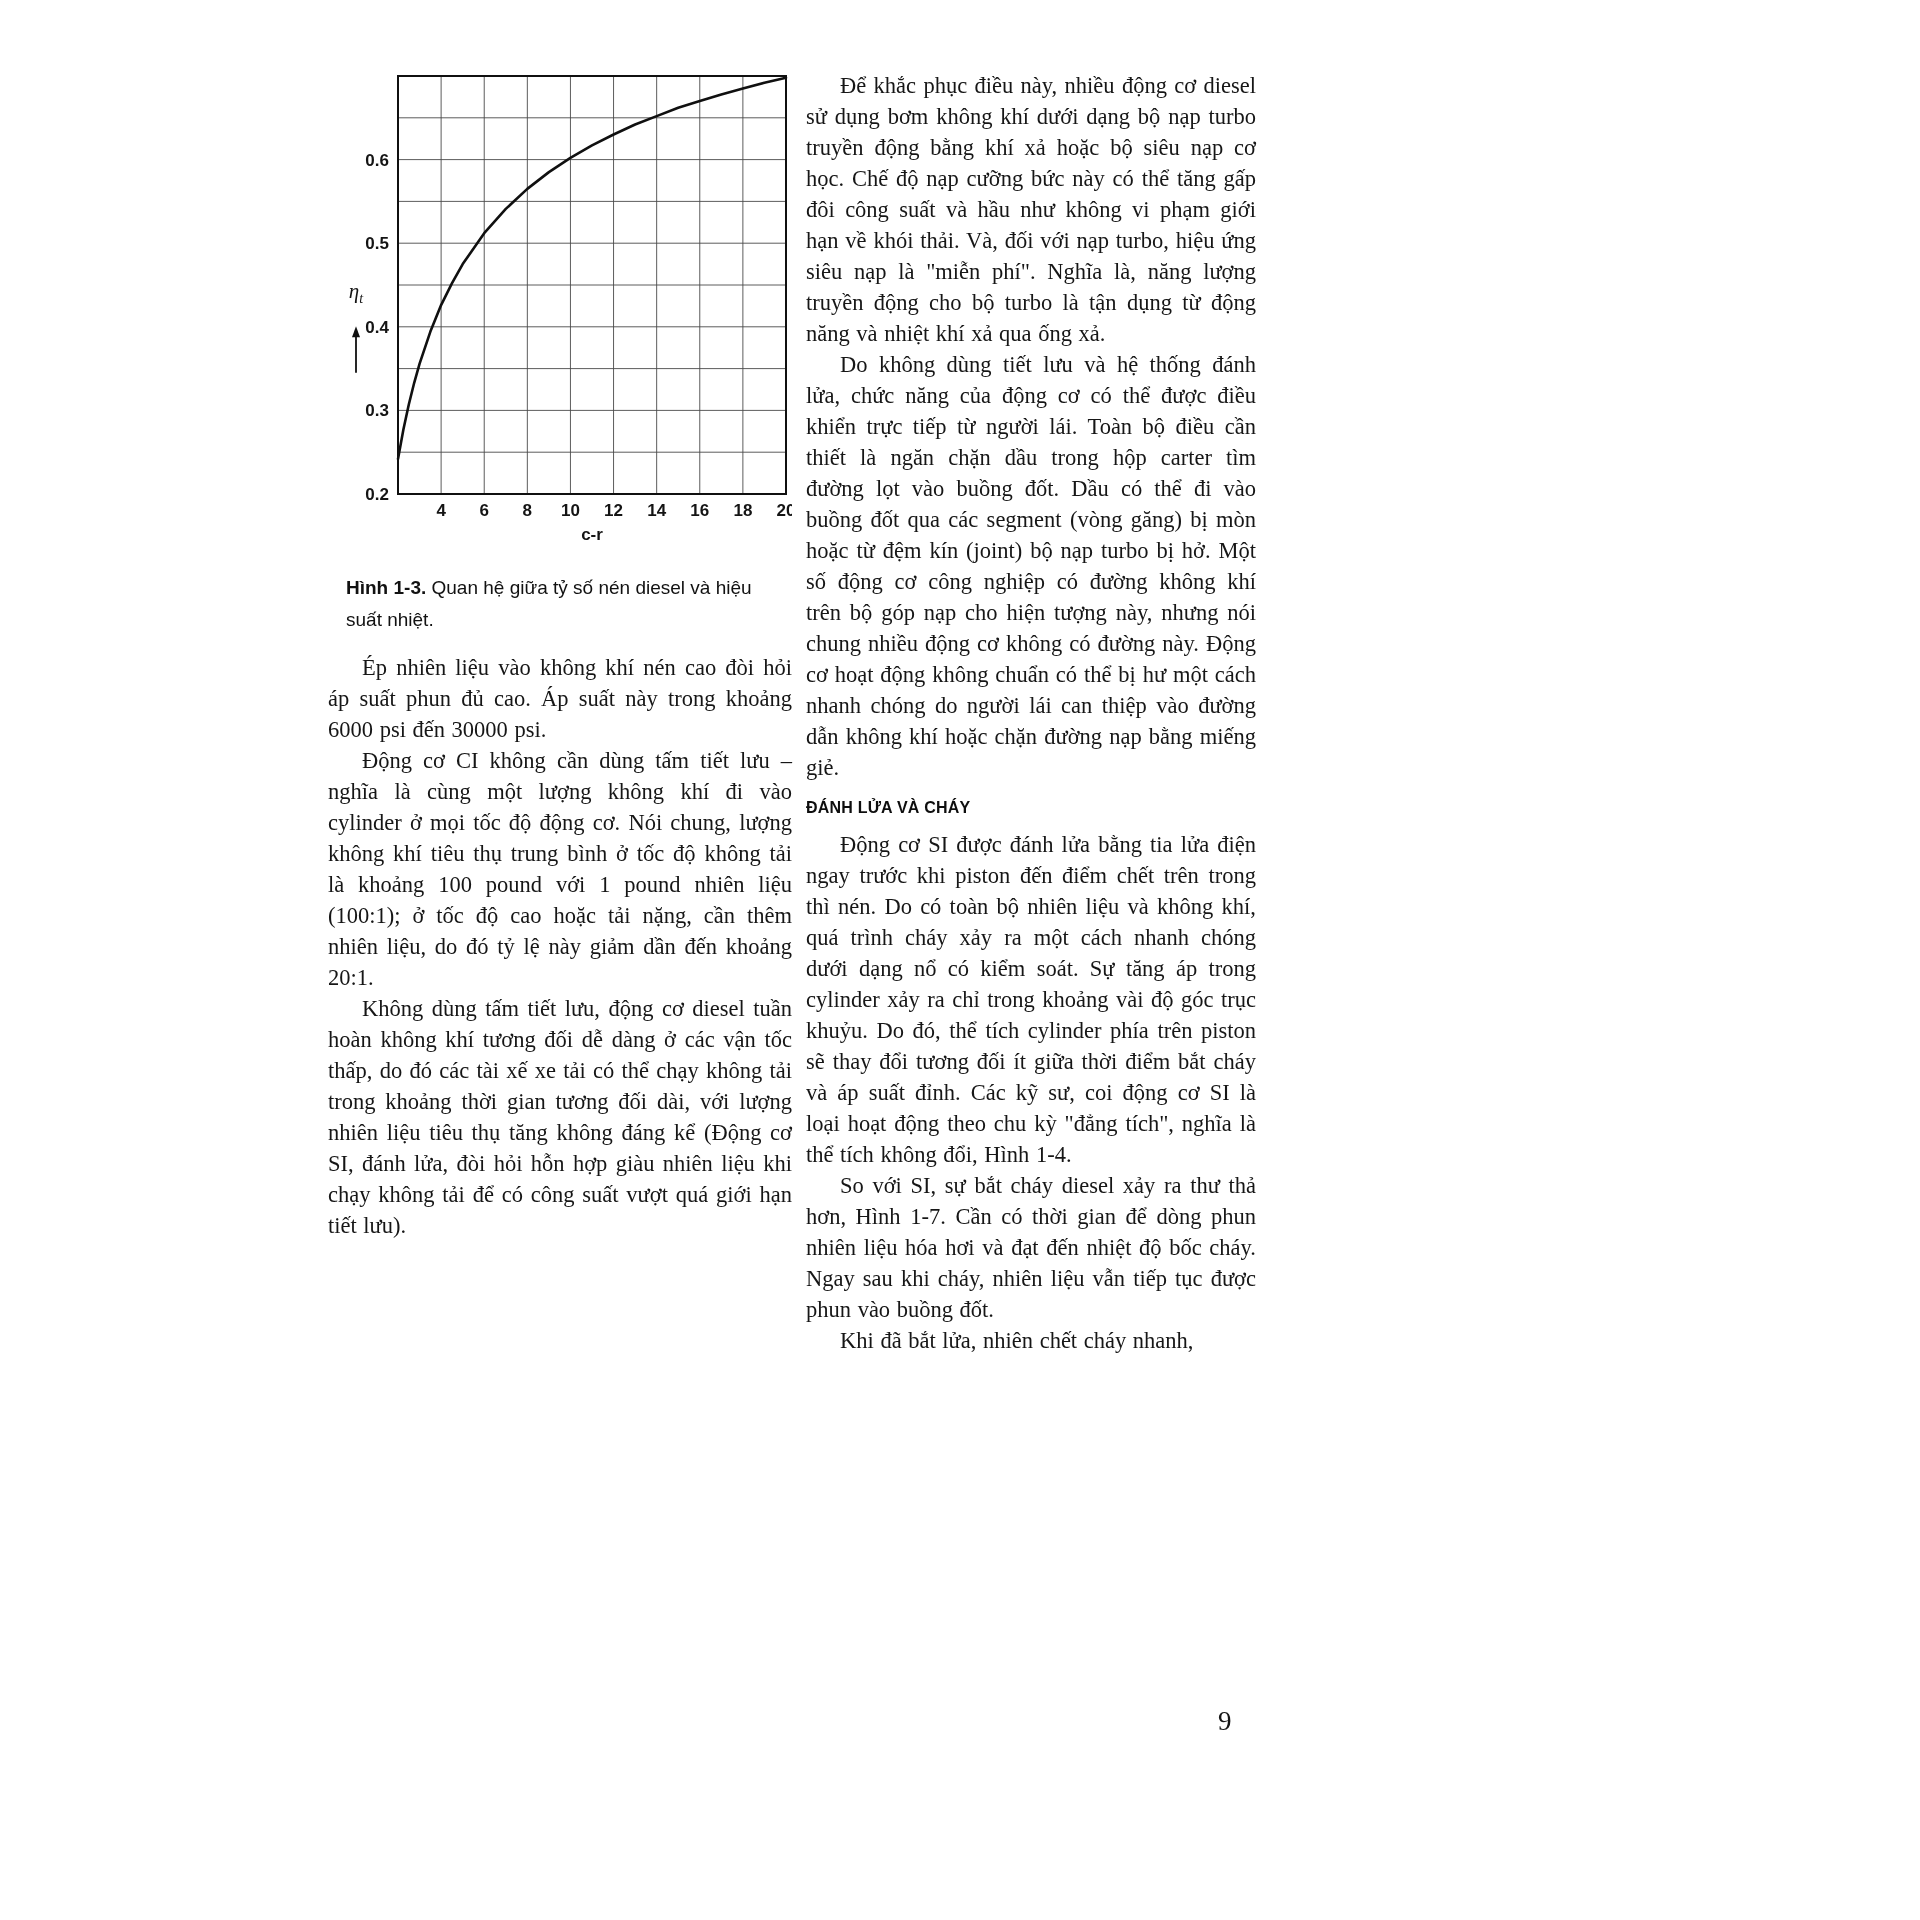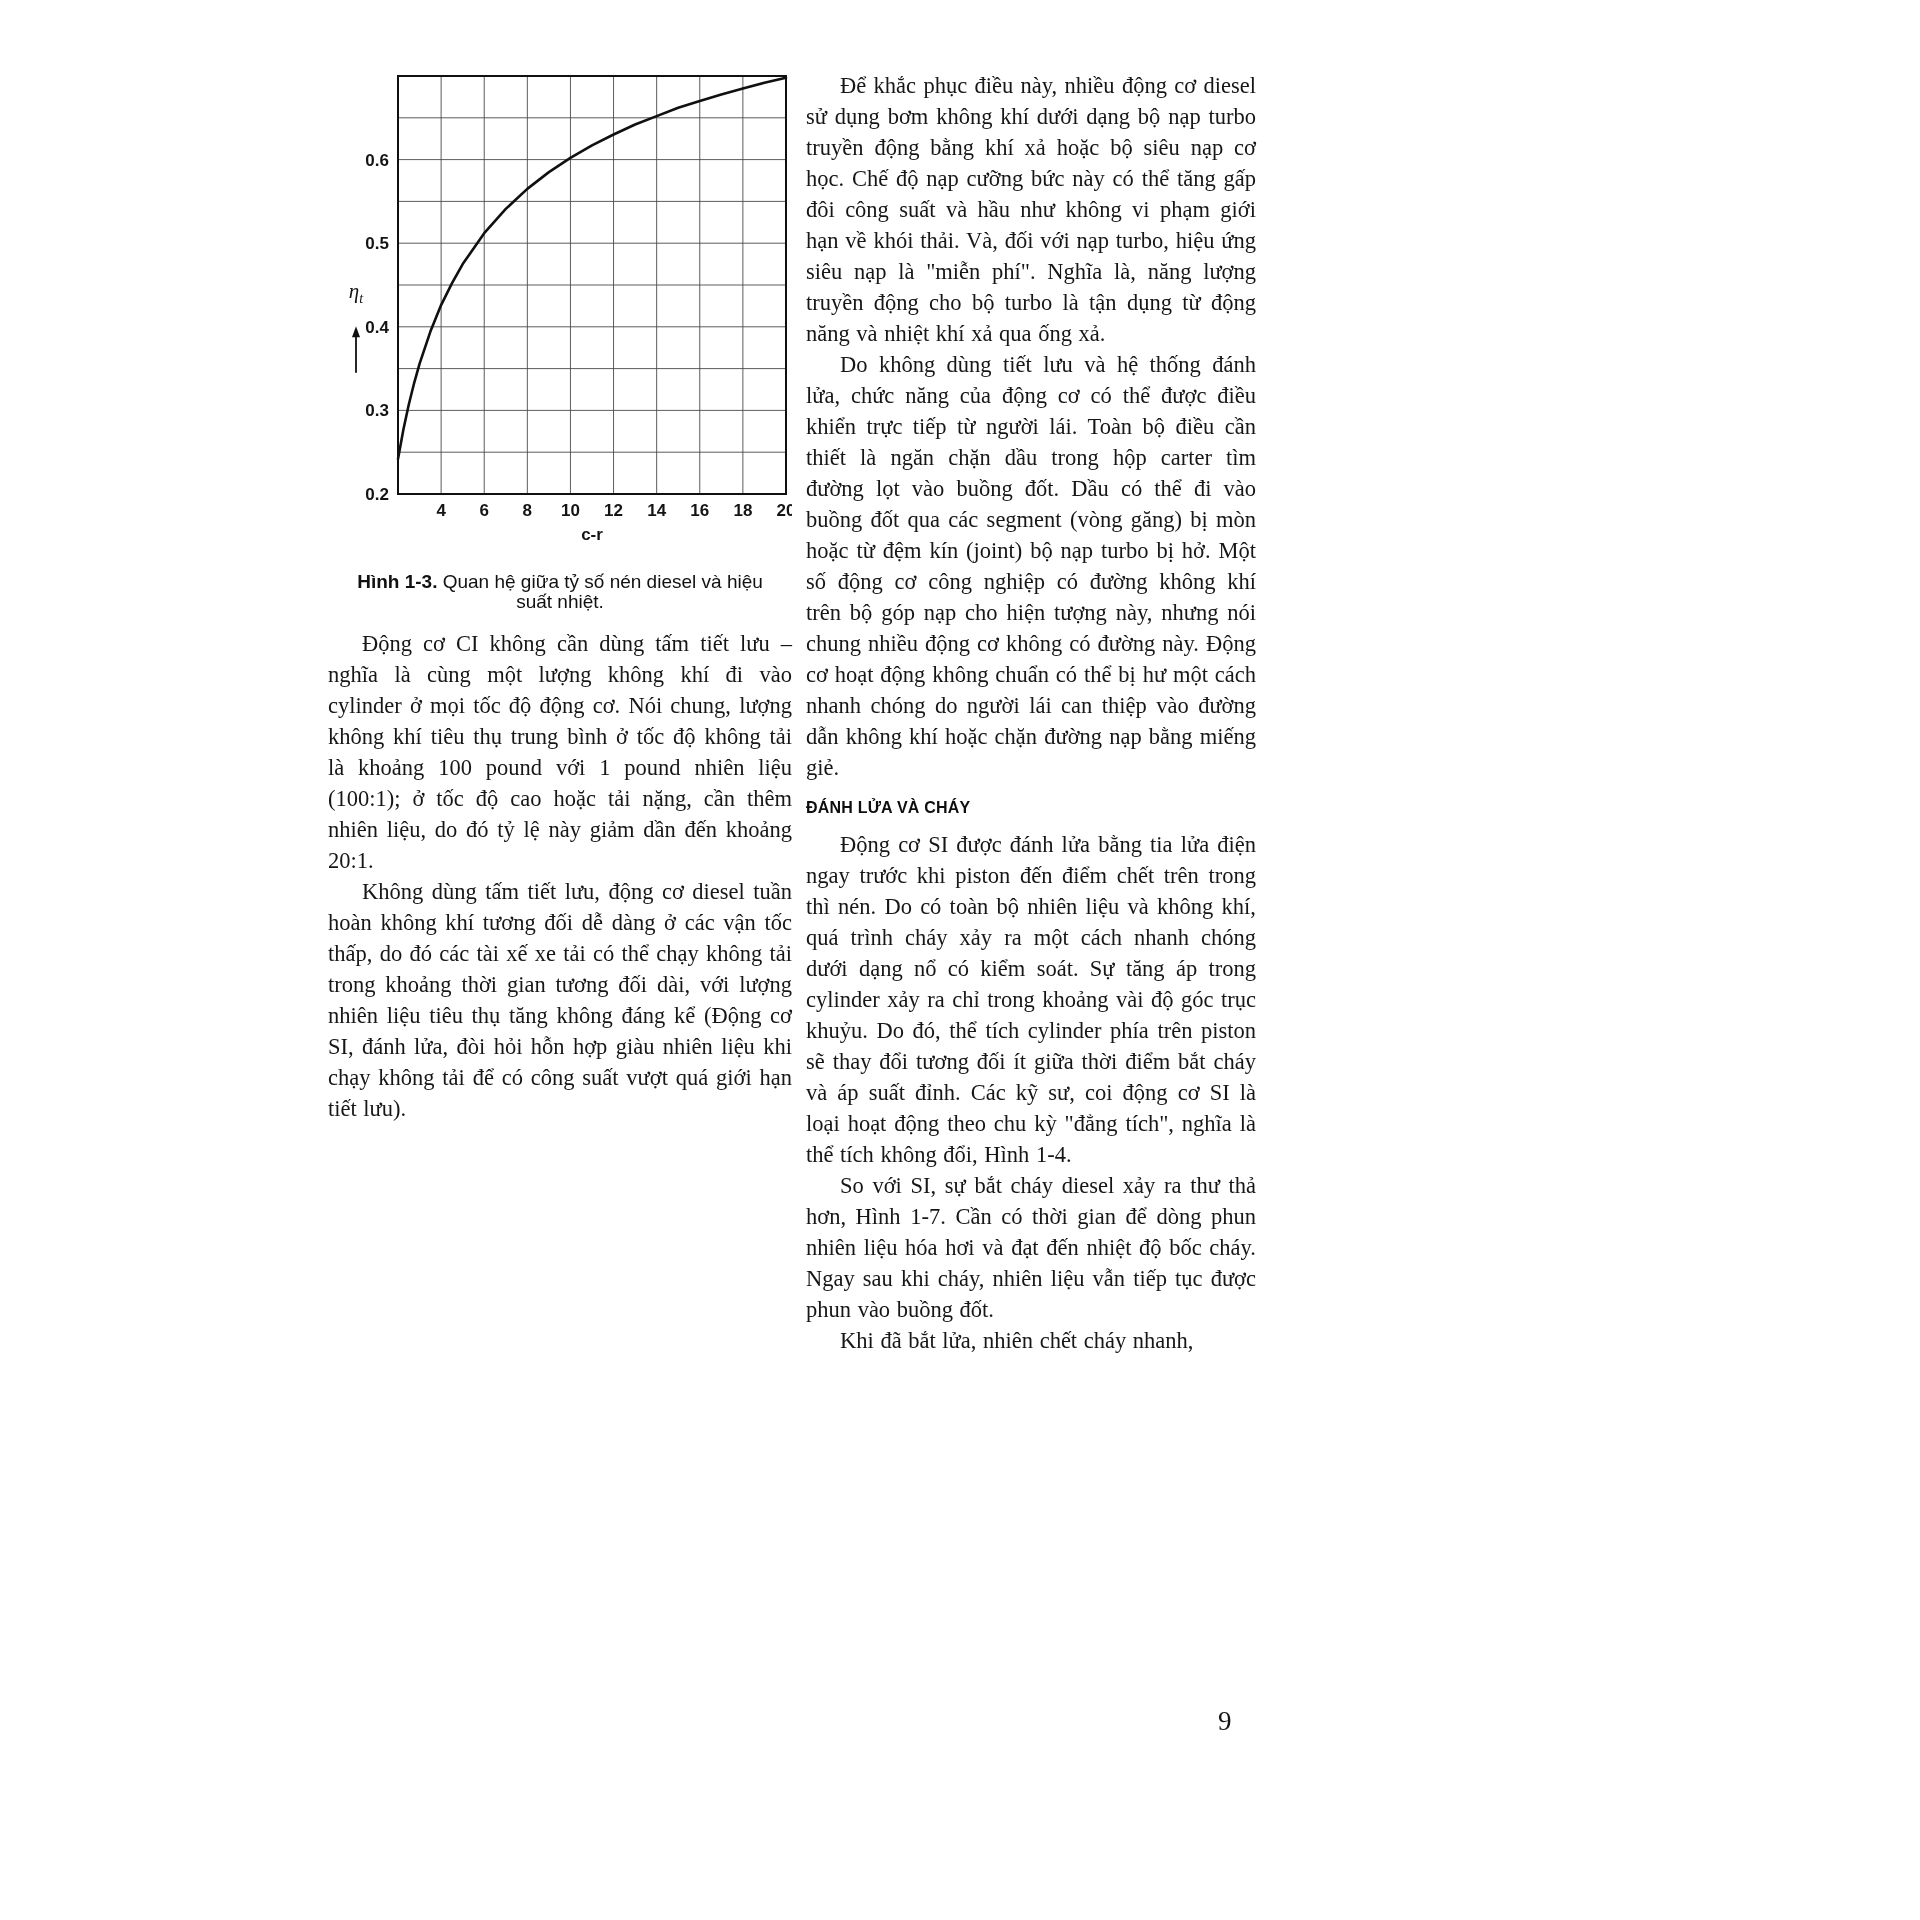--- a/index.html
+++ b/index.html
@@ -16,21 +16,21 @@
   .col-right{width:450px;}
   .col p{
     margin:0;font-size:22.5px;line-height:31px;text-align:justify;
     text-indent:34px;word-spacing:1px;
   }
   .col p.noindent{text-indent:0;}
   .figure{margin:0 0 16px 0;}
   .figure svg{display:block;}
   .figcaption{
     font-family:"Liberation Sans", sans-serif;
-    font-size:19px;line-height:20px;text-align:center;
+    font-size:19px;line-height:32px;text-align:left;
     margin-top:6px;padding:0 18px;color:#111;
   }
   .figcaption b{font-weight:700;}
   .section-heading{
     font-family:"Liberation Sans", sans-serif;
     font-weight:700;font-size:16px;color:#0e0e0e;
     margin:16px 0 12px 0;letter-spacing:0.2px;
   }
   .tick{
     font-family:"Liberation Sans", sans-serif;
@@ -92,20 +92,21 @@
           <text x="61" y="179.19999999999996" text-anchor="end" class="tick">0.5</text>
           <text x="61" y="95.59999999999997" text-anchor="end" class="tick">0.6</text>
           <text x="264" y="470" text-anchor="middle" class="tick">c-r</text>
           <text x="28" y="227.54" class="ylab" text-anchor="middle"><tspan>η</tspan><tspan dy="5" font-size="14">t</tspan></text>
           <line x1="28" y1="302.78000000000003" x2="28" y2="265.15999999999997" stroke="#101010" stroke-width="1.8"></line>
           <polygon points="24,267.15999999999997 32,267.15999999999997 28,256.15999999999997" fill="#101010"></polygon>
         </svg>
       <div class="figcaption"><b>Hình 1-3.</b><span> Quan hệ giữa tỷ số nén diesel và hiệu suất nhiệt.</span></div>
     </div>
 
+    <p>Ép nhiên liệu vào không khí nén cao đòi hỏi áp suất phun đủ cao. Áp suất này trong khoảng 6000 psi đến 30000 psi.</p>
     <p>Động cơ CI không cần dùng tấm tiết lưu – nghĩa là cùng một lượng không khí đi vào cylinder ở mọi tốc độ động cơ. Nói chung, lượng không khí tiêu thụ trung bình ở tốc độ không tải là khoảng 100 pound với 1 pound nhiên liệu (100:1); ở tốc độ cao hoặc tải nặng, cần thêm nhiên liệu, do đó tỷ lệ này giảm dần đến khoảng 20:1.</p>
     <p>Không dùng tấm tiết lưu, động cơ diesel tuần hoàn không khí tương đối dễ dàng ở các vận tốc thấp, do đó các tài xế xe tải có thể chạy không tải trong khoảng thời gian tương đối dài, với lượng nhiên liệu tiêu thụ tăng không đáng kể (Động cơ SI, đánh lửa, đòi hỏi hỗn hợp giàu nhiên liệu khi chạy không tải để có công suất vượt quá giới hạn tiết lưu).</p>
   </div>
 
   <div class="col col-right">
     <p>Để khắc phục điều này, nhiều động cơ diesel sử dụng bơm không khí dưới dạng bộ nạp turbo truyền động bằng khí xả hoặc bộ siêu nạp cơ học. Chế độ nạp cưỡng bức này có thể tăng gấp đôi công suất và hầu như không vi phạm giới hạn về khói thải. Và, đối với nạp turbo, hiệu ứng siêu nạp là "miễn phí". Nghĩa là, năng lượng truyền động cho bộ turbo là tận dụng từ động năng và nhiệt khí xả qua ống xả.</p>
     <p>Do không dùng tiết lưu và hệ thống đánh lửa, chức năng của động cơ có thể được điều khiển trực tiếp từ người lái. Toàn bộ điều cần thiết là ngăn chặn dầu trong hộp carter tìm đường lọt vào buồng đốt. Dầu có thể đi vào buồng đốt qua các segment (vòng găng) bị mòn hoặc từ đệm kín (joint) bộ nạp turbo bị hở. Một số động cơ công nghiệp có đường không khí trên bộ góp nạp cho hiện tượng này, nhưng nói chung nhiều động cơ không có đường này. Động cơ hoạt động không chuẩn có thể bị hư một cách nhanh chóng do người lái can thiệp vào đường dẫn không khí hoặc chặn đường nạp bằng miếng giẻ.</p>
 
     <h2 class="section-heading">ĐÁNH LỬA VÀ CHÁY</h2>
 

